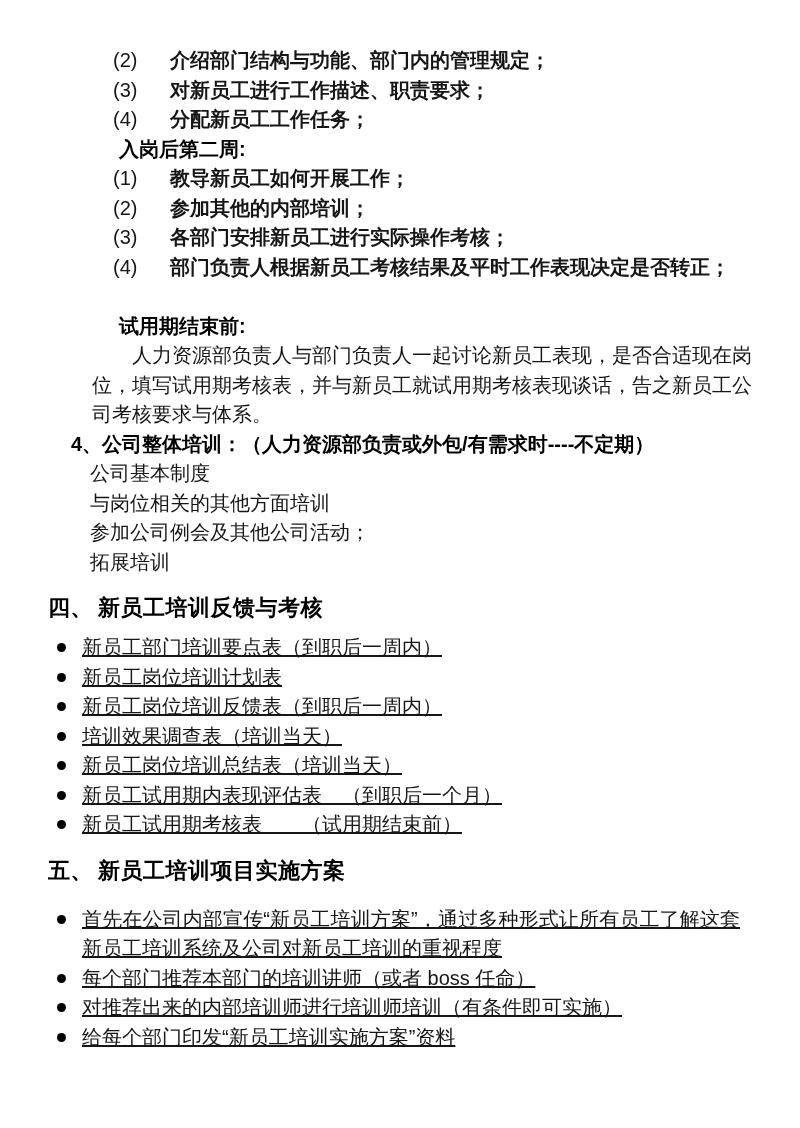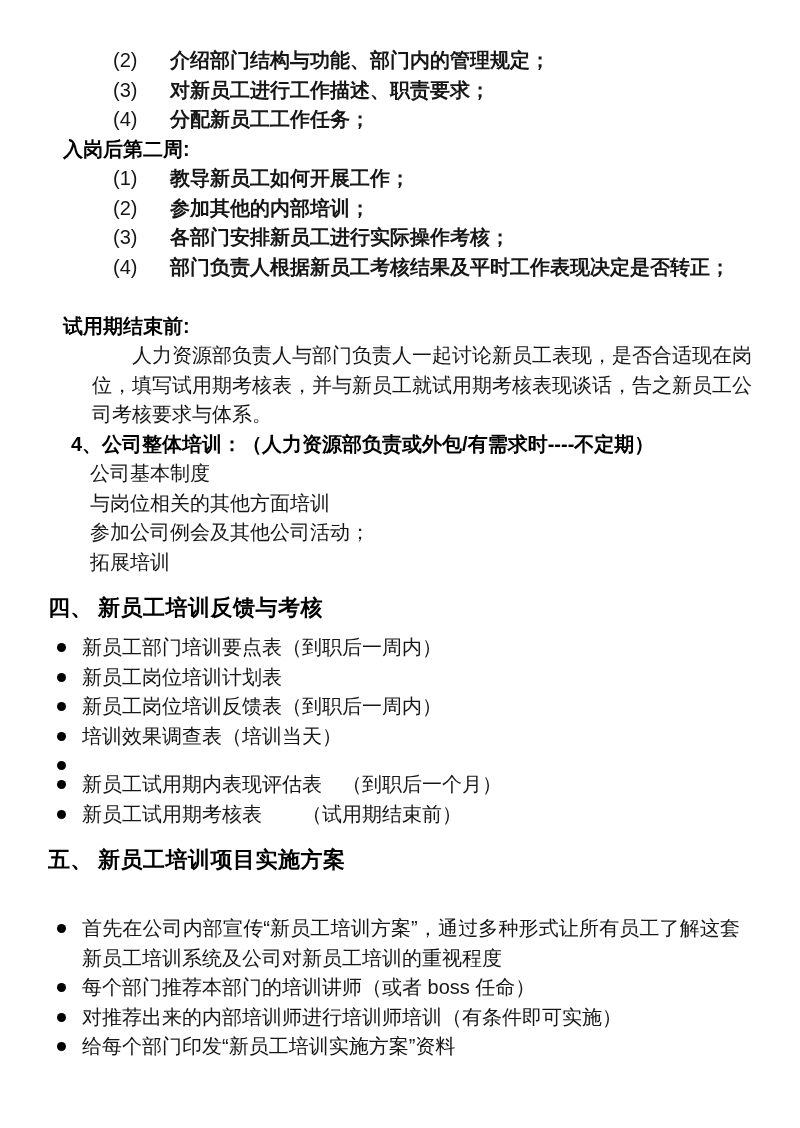--- a/index.html
+++ b/index.html
@@ -15,21 +15,21 @@
     box-sizing: border-box;
     padding-top: 46px;
     overflow: hidden;
   }
   
   .num-item { margin-left: 113px; display: flex; align-items: flex-start; }
   .num-item .n { flex: 0 0 57px; }
   .num-item .t { flex: 1 1 auto; font-weight: bold; }
 
   
-  .sub-head { margin-left: 63px; font-weight: bold; color: #000000; }
+  .sub-head { margin-left: 119px; font-weight: bold; color: #000000; }
 
   .spacer-line { height: 29.5px; }
 
   
   .para {
     margin-left: 92px;
     width: 660px;
     text-align: justify;
     text-indent: 2em;
   }
@@ -46,22 +46,22 @@
     line-height: 36px;
     font-weight: bold;
     color: #000000;
     letter-spacing: 0.5px;
     display: flex;
     align-items: flex-start;
   }
   .sec-head .n { flex: 0 0 50px; }
 
   
-  .blist { margin-top: 7px; }
-  .blist5 { margin-top: 36px; }
+  .blist { margin-top: 7px; text-decoration: underline; }
+  .blist5 { margin-top: 16px; }
   .blt { margin-left: 57px; display: flex; align-items: flex-start; }
   .blt .dot {
     flex: 0 0 9px;
     width: 9px; height: 9px;
     border-radius: 50%;
     background: #000000;
     margin-top: 10px;
   }
   .blt .t { margin-left: 16px; max-width: 658px; text-align: justify; }
 </style>
@@ -152,20 +152,21 @@
         <span class="t">新员工岗位培训反馈表（到职后一周内）</span>
       </div>
 
       <div class="blt">
         <span class="dot"></span>
         <span class="t">培训效果调查表（培训当天）</span>
       </div>
 
       <div class="blt">
         <span class="dot"></span>
+        <span class="t">新员工岗位培训总结表（培训当天）</span>
       </div>
 
       <div class="blt">
         <span class="dot"></span>
         <span class="t">新员工试用期内表现评估表　（到职后一个月）</span>
       </div>
 
       <div class="blt">
         <span class="dot"></span>
         <span class="t">新员工试用期考核表　　（试用期结束前）</span>

